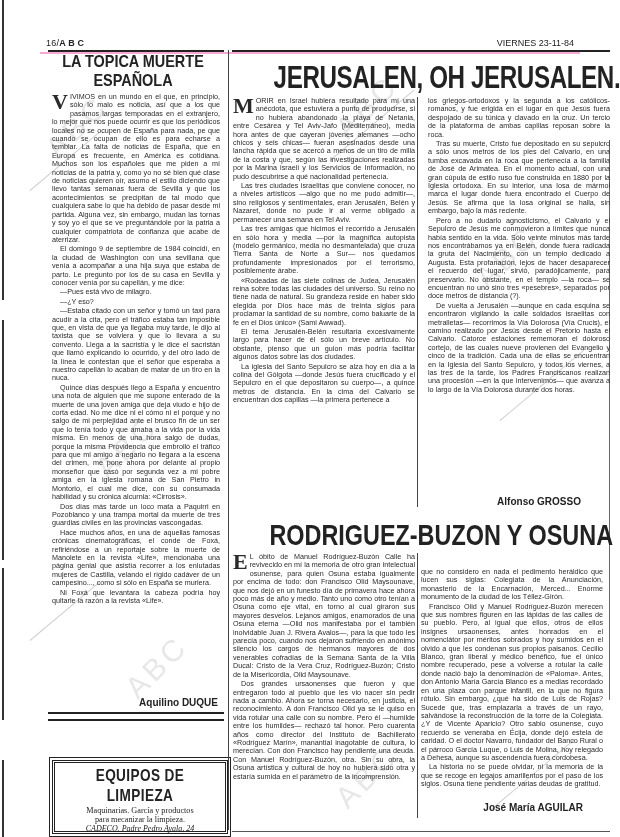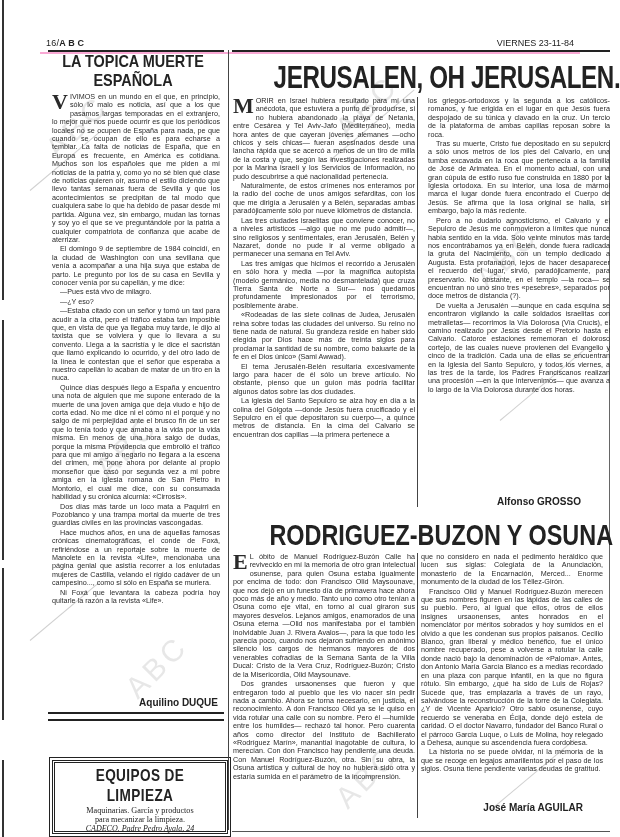--- a/index.html
+++ b/index.html
@@ -84,21 +84,20 @@
   <div class="addr">CADECO. Padre Pedro Ayala, 24</div>
 
 </div>
 
 <div class="vrule" style="left:228px;top:50px;height:780px;"></div>
 
 <div class="topline" style="left:232px;top:50px;width:378px;"></div>
 <div class="h-jerusalen">JERUSALEN, OH JERUSALEN. BELEN...</div>
 <div class="col" style="left:233px;top:97px;width:182px;height:415px;overflow:hidden;">
   <p class="noind"><span class="dropcap">M</span><span>ORIR en Israel hubiera resultado para mí una anécdota, que estuviera a punto de producirse, si no hubiera abandonado la playa de Netania, entre Cesárea y Tel Aviv-Jafo (Mediterráneo), media hora antes de que cayeran jóvenes alemanes —ocho chicos y seis chicas— fueran asesinados desde una lancha rápida que se acercó a menos de un tiro de milla de la costa y que, según las investigaciones realizadas por la Marina israelí y los Servicios de Información, no pudo descubrirse a qué nacionalidad pertenecía.</span></p>
-  <p>Naturalmente, de estos crímenes nos enteramos por la radio del coche de unos amigos sefarditas, con los que me dirigía a Jerusalén y a Belén, separadas ambas paradójicamente sólo por nueve kilómetros de distancia.</p>
   <p>Las tres ciudades israelitas que conviene conocer, no a niveles artísticos —algo que no me pudo admitir—, sino religiosos y sentimentales, eran Jerusalén, Belén y Nazaret, donde no pude ir al verme obligado a permanecer una semana en Tel Aviv.</p>
   <p>Las tres amigas que hicimos el recorrido a Jerusalén en sólo hora y media —por la magnífica autopista (modelo germánico, media no desmantelada) que cruza Tierra Santa de Norte a Sur— nos quedamos profundamente impresionados por el terrorismo, posiblemente árabe.</p>
   <p>«Rodeadas de las siete colinas de Judea, Jerusalén reina sobre todas las ciudades del universo. Su reino no tiene nada de natural. Su grandeza reside en haber sido elegida por Dios hace más de treinta siglos para proclamar la santidad de su nombre, como baluarte de la fe en el Dios único» (Sami Awwad).</p>
   <p>El tema Jerusalén-Belén resultaría excesivamente largo para hacer de él sólo un breve artículo. No obstante, pienso que un guion más podría facilitar algunos datos sobre las dos ciudades.</p>
   <p>La iglesia del Santo Sepulcro se alza hoy en día a la colina del Gólgota —donde Jesús fuera crucificado y el Sepulcro en el que depositaron su cuerpo—, a quince metros de distancia. En la cima del Calvario se encuentran dos capillas —la primera pertenece a</p>
 </div>
 <div class="vrule" style="left:417px;top:97px;height:410px;"></div>
 <div class="col" style="left:421px;top:97px;width:182px;height:398px;overflow:hidden;margin-left:7px;">
   <p class="noind">los griegos-ortodoxos y la segunda a los católicos-romanos, y fue erigida en el lugar en que Jesús fuera despojado de su túnica y clavado en la cruz. Un tercio de la plataforma de ambas capillas reposan sobre la roca.</p>
   <p>Tras su muerte, Cristo fue depositado en su sepulcro a sólo unos metros de los pies del Calvario, en una tumba excavada en la roca que pertenecía a la familia de José de Arimatea. En el momento actual, con una gran cúpula de estilo ruso fue construida en 1880 por la Iglesia ortodoxa. En su interior, una losa de mármol marca el lugar donde fuera encontrado el Cuerpo de Jesús. Se afirma que la losa original se halla, sin embargo, bajo la más reciente.</p>
@@ -106,20 +105,20 @@
   <p>De vuelta a Jerusalén —aunque en cada esquina se encontraron vigilando la calle soldados israelitas con metralletas— recorrimos la Vía Dolorosa (Vía Crucis), el camino realizado por Jesús desde el Pretorio hasta el Calvario. Catorce estaciones rememoran el doloroso cortejo, de las cuales nueve provienen del Evangelio y cinco de la tradición. Cada una de ellas se encuentran en la Iglesia del Santo Sepulcro, y todos los viernes, a las tres de la tarde, los Padres Franciscanos realizan una procesión —en la que intervenimos— que avanza a lo largo de la Vía Dolorosa durante dos horas.</p>
 </div>
 <div class="signature" style="left:421px;top:496px;width:160px;">Alfonso GROSSO</div>
 
 <div class="h-rodriguez">RODRIGUEZ-BUZON Y OSUNA</div>
 <div class="col" style="left:233px;top:553px;width:182px;height:260px;overflow:hidden;">
   <p class="noind"><span class="dropcap">E</span><span>L óbito de Manuel Rodríguez-Buzón Calle ha revivecido en mí la memoria de otro gran intelectual osunense, para quien Osuna estaba igualmente por encima de todo: don Francisco Olid Maysounave, que nos dejó en un funesto día de primavera hace ahora poco más de año y medio. Tanto uno como otro tenían a Osuna como eje vital, en torno al cual giraron sus mayores desvelos. Lejanos amigos, enamorados de una Osuna eterna —Olid nos manifestaba por el también inolvidable Juan J. Rivera Avalos—, para la que todo les parecía poco, cuando nos dejaron sufriendo en anónimo silencio los cargos de hermanos mayores de dos venerables cofradías de la Semana Santa de la Villa Ducal: Cristo de la Vera Cruz, Rodríguez-Buzón; Cristo de la Misericordia, Olid Maysounave.</span></p>
   <p>Dos grandes ursaonenses que fueron y que entregaron todo al pueblo que les vio nacer sin pedir nada a cambio. Ahora se torna necesario, en justicia, el reconocimiento. A don Francisco Olid ya se le quiso en vida rotular una calle con su nombre. Pero él —humilde entre los humildes— rechazó tal honor. Pero cuarenta años como director del Instituto de Bachillerato «Rodríguez Marín», manantial inagotable de cultura, lo merecían. Con don Francisco hay pendiente una deuda. Con Manuel Rodríguez-Buzón, otra. Sin su obra, la Osuna artística y cultural de hoy no hubiera sido otra y estaría sumida en el parámetro de la incomprensión.</p>
 </div>
 <div class="vrule" style="left:417px;top:553px;height:265px;"></div>
-<div class="col" style="left:421px;top:553px;width:182px;height:248px;overflow:hidden;">
+<div class="col" style="left:421px;top:568px;width:182px;height:248px;overflow:hidden;">
   <p class="noind">que no considero en nada el pedimento heráldico que lucen sus siglas: Colegiata de la Anunciación, monasterio de la Encarnación, Merced... Enorme monumento de la ciudad de los Téllez-Girón.</p>
   <p>Francisco Olid y Manuel Rodríguez-Buzón merecen que sus nombres figuren en las lápidas de las calles de su pueblo. Pero, al igual que ellos, otros de ellos insignes ursaonenses, antes honrados en el nomenclátor por méritos sobrados y hoy sumidos en el olvido a que les condenan sus propios paisanos. Cecilio Blanco, gran liberal y médico benéfico, fue el único nombre recuperado, pese a volverse a rotular la calle donde nació bajo la denominación de «Paloma». Antes, don Antonio María García Blanco es a medias recordado en una plaza con parque infantil, en la que no figura rótulo. Sin embargo, ¿qué ha sido de Luis de Rojas? Sucede que, tras emplazarla a través de un rayo, salvándose la reconstrucción de la torre de la Colegiata. ¿Y de Vicente Aparicio? Otro sabio osunense, cuyo recuerdo se veneraba en Écija, donde dejó estela de caridad. O el doctor Navarro, fundador del Banco Rural o el párroco García Luque, o Luis de Molina, hoy relegado a Dehesa, aunque su ascendencia fuera cordobesa.</p>
   <p>La historia no se puede olvidar, ni la memoria de la que se recoge en legajos amarillentos por el paso de los siglos. Osuna tiene pendiente varias deudas de gratitud.</p>
 </div>
 <div class="signature" style="left:421px;top:802px;width:162px;">José María AGUILAR</div>
 
 <div class="topline" style="left:232px;top:831px;width:378px;height:1px;background:#555;"></div>
 
 </body></html>

